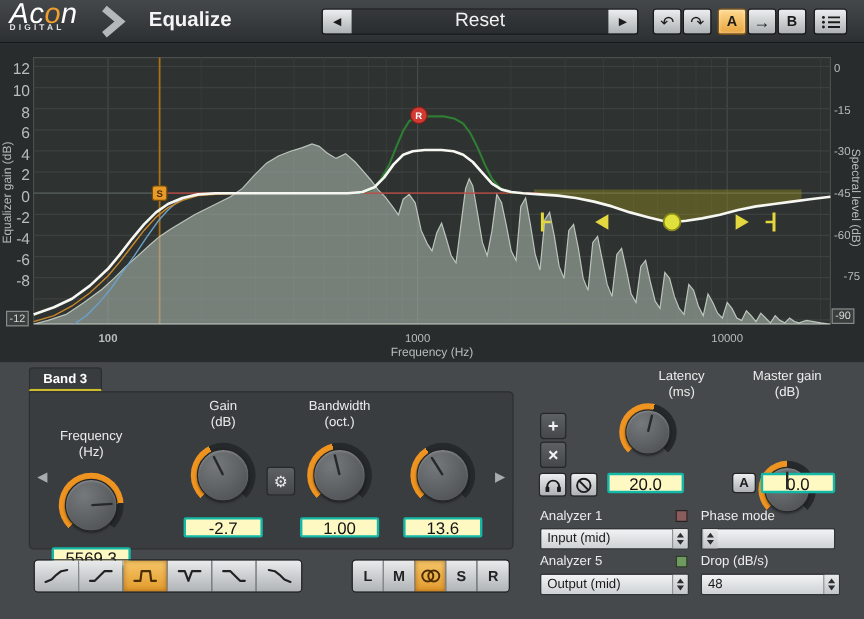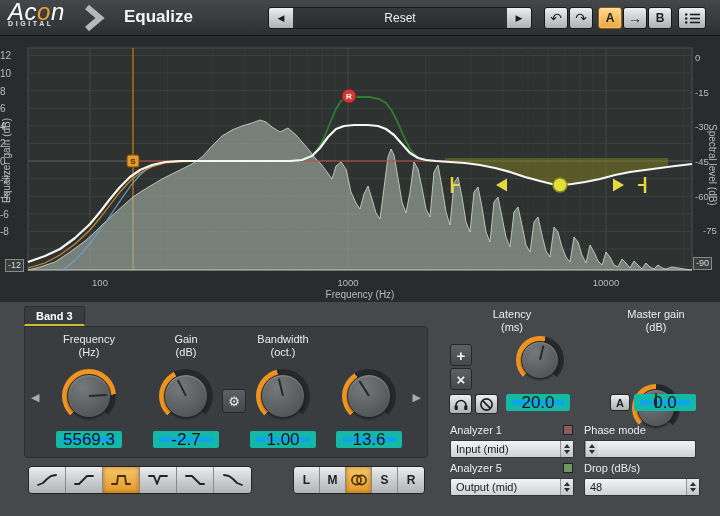--- a/index.html
+++ b/index.html
@@ -12,53 +12,53 @@
 #logo{position:absolute;left:8px;top:3px;width:110px;height:30px}
 #logo .main{font-size:24px;font-weight:normal;font-style:italic;color:#fff;line-height:17px;letter-spacing:.5px}
 #logo .main .o{color:#ef9f2e}
 #logo .sub{font-size:7px;letter-spacing:2.6px;color:#dfe1e2;font-weight:bold}
 #logo-chev{position:absolute;left:82px;top:3px}
 #app-title{position:absolute;left:124px;top:7px;font-size:17px;font-weight:bold;color:#f4f4f4}
 #preset-bar{position:absolute;left:268px;top:7px;width:264px;height:22px;display:flex;
   border:1px solid #17181a;border-radius:3px;overflow:hidden;background:linear-gradient(#36393b,#2a2d2f)}
 .pbtn{width:24px;display:flex;align-items:center;justify-content:center;font-size:9px;color:#1c1c1c;
   background:linear-gradient(#eceeef,#adb1b3);cursor:pointer}
-#preset-name{flex:1;display:flex;align-items:center;justify-content:center;font-size:12px;color:#f0f0f0;cursor:pointer}
+#preset-name{flex:1;display:flex;align-items:center;justify-content:center;font-size:16px;color:#f0f0f0;cursor:pointer}
 .tbtn{position:absolute;top:7px;width:24px;height:22px;border:1px solid #17181a;border-radius:3px;
   background:linear-gradient(#eceeef,#adb1b3);color:#1c1c1c;display:flex;align-items:center;justify-content:center;
   font-size:14px;cursor:pointer}
 .tbtn.sel{background:linear-gradient(#ffd98e,#e8a43c);border-color:#8a5a10;box-shadow:inset 0 0 3px rgba(255,255,255,.7)}
 
 
 #graph{position:absolute;left:0;top:36px;width:720px;height:266px;background:#292c2c}
 #plot-svg{position:absolute;left:0;top:0}
 .vlabel{position:absolute;left:1px;top:54px;height:140px;width:13px;writing-mode:vertical-rl;
   transform:rotate(180deg);font-size:10px;color:#b7bdbb;text-align:center}
 .vlabel-r{position:absolute;left:705px;top:54px;height:150px;width:13px;writing-mode:vertical-rl;
   font-size:10px;color:#b7bdbb;text-align:center}
-.ytickL{position:absolute;left:0;width:25px;font-size:10px;color:#b7bdbb}
+.ytickL{position:absolute;left:0;width:25px;text-align:right;font-size:13px;color:#b7bdbb}
 .ytickR{position:absolute;left:695px;width:25px;text-align:left;font-size:9.5px;color:#b7bdbb}
 .xtick{position:absolute;top:241px;font-size:9.5px;color:#b7bdbb;transform:translateX(-50%)}
 .xtitle{position:absolute;top:253px;left:360px;transform:translateX(-50%);font-size:10px;color:#b7bdbb}
 .tick-box{position:absolute;font-size:9px;color:#d6dad8;background:#3a3e3d;border:1px solid #878c8a;
   padding:0 2px;line-height:11px;cursor:pointer}
 
 
 #bottom{position:absolute;left:0;top:302px;width:720px;height:214px;background:#46494c}
 #band-tab{position:absolute;left:24px;top:4px;height:20px;padding:0 11px;background:#393c3e;
   border:1px solid #2b2d2f;border-bottom:2px solid #cdbd2c;border-radius:3px 3px 0 0;
   color:#fff;font-size:11px;font-weight:bold;display:flex;align-items:center;cursor:pointer}
 #knob-panel{position:absolute;left:24px;top:24px;width:404px;height:132px;background:#3a3d3f;
   border:1px solid #2b2d2f;border-radius:0 4px 4px 4px}
 .kcol{position:absolute;top:0;width:96px;height:132px}
 .klabel{position:absolute;left:0;top:6px;width:96px;text-align:center;font-size:11px;color:#ebebeb;
   line-height:13px;white-space:pre-line}
 .kslot{position:absolute}
 .kvalue{position:absolute;left:15px;top:104px;width:66px;height:17px}
-.vbox{background:#0ea5e9;border:6px solid #14b8a6;border-radius:2px;color:#141414;font-size:17px;
+.vbox{background:#fef9c3;border:2px solid #14b8a6;border-radius:2px;color:#141414;font-size:14px;
   display:flex;align-items:center;justify-content:center}
 .band-nav{position:absolute;top:64px;font-size:11px;color:#a8acae;cursor:pointer}
 #gear-btn{position:absolute;left:197px;top:62px;width:24px;height:24px;border:1px solid #26282a;border-radius:3px;
   background:linear-gradient(#5d6164,#45484b);color:#e8e8e8;font-size:13px;display:flex;align-items:center;
   justify-content:center;cursor:pointer}
 .knob{position:relative;border-radius:50%}
 .knob-face{position:absolute;inset:5px;border-radius:50%;border:1px solid #232527;
   background:radial-gradient(circle at 35% 30%,#75797c,#474b4e);
   box-shadow:inset 0 1px 2px rgba(255,255,255,.25),0 1px 2px rgba(0,0,0,.5)}
 .knob-ptr{position:absolute;width:2px;background:#26282b;border-radius:1px;z-index:2}
@@ -206,35 +206,35 @@
     <div class="ytickL" style="top: 137.6px;">-2</div>
     <div class="ytickL" style="top: 155.2px;">-4</div>
     <div class="ytickL" style="top: 172.8px;">-6</div>
     <div class="ytickL" style="top: 190.4px;">-8</div>
     <div class="ytickR" style="top: 16px;">0</div>
     <div class="ytickR" style="top: 50.7px;">-15</div>
     <div class="ytickR" style="top: 85.3px;">-30</div>
     <div class="ytickR" style="top: 120px;">-45</div>
     <div class="ytickR" style="top: 154.7px;">-60</div>
     <div class="ytickR" style="top: 189.3px; margin-left: 8px;">-75</div>
-    <div class="xtick" style="left: 100px;">100</div>
+    <div class="xtick" style="left: 90px; font-weight: bold;">100</div>
     <div class="xtick" style="left: 348px;">1000</div>
     <div class="xtick" style="left: 606px;">10000</div>
   </div>
 
 <div id="bottom">
   <div id="band-tab">Band 3</div>
 
   <div id="knob-panel">
     <div class="band-nav" style="left:6px">◀</div>
     <div class="band-nav" style="right:6px">▶</div>
     <div id="gear-btn">
         <span>⚙</span>
       </div>
-  <div class="kcol" style="left: 16px;">
+  <div class="kcol" style="left: 3px; margin-top: 25px;">
         <div class="klabel">Frequency
 (Hz)</div>
         <div class="kslot knob" style="left: 21px; top: 42px; height: 54px; width: 54px; background: conic-gradient(from 225deg, rgb(239, 148, 32) 0deg, rgb(239, 148, 32) 221.4deg, rgb(38, 41, 43) 221.4deg, rgb(38, 41, 43) 270deg, transparent 270deg);">
           <div class="knob-face"></div>
           <div class="knob-ptr" style="height: 18px; left: 26px; top: 9px; transform-origin: 1px 18px; transform: rotate(446.4deg);"></div>
         </div>
         <div class="kvalue vbox">5569.3</div>
       </div>
       <div class="kcol" style="left: 113px;">
         <div class="klabel">Gain
@@ -318,21 +318,21 @@
       <rect x="11.2" y="8.5" width="3.2" height="4.6" rx="1" fill="#1c1c1c"></rect>
     </svg>
   </div>
   <div class="lbtn" style="left:475px;top:92px;width:23px;height:20px">
     <svg width="15" height="15">
       <circle cx="7.5" cy="7.5" r="5.6" fill="none" stroke="#1c1c1c" stroke-width="1.6"></circle>
       <line x1="3.6" y1="3.6" x2="11.4" y2="11.4" stroke="#1c1c1c" stroke-width="1.6"></line>
     </svg>
   </div>
 
-  <div class="rlabel rl-center" style="left:472px;top:6px;width:80px">Latency
+  <div class="rlabel rl-center" style="left:528px;top:6px;width:80px">Latency
 (ms)</div>
   <div class="kslot knob" style="left: 516px; top: 34px; height: 48px; width: 48px; background: conic-gradient(from 225deg, rgb(239, 148, 32) 0deg, rgb(239, 148, 32) 148.5deg, rgb(38, 41, 43) 148.5deg, rgb(38, 41, 43) 270deg, transparent 270deg);">
       <div class="knob-face"></div>
       <div class="knob-ptr" style="height: 15px; left: 23px; top: 9px; transform-origin: 1px 15px; transform: rotate(373.5deg);"></div>
     </div>
   <div class="vbox" style="position:absolute;left:506px;top:92px;width:64px;height:17px">20.0</div>
 
   <div class="rlabel rl-center" style="left:616px;top:6px;width:80px">Master gain
 (dB)</div>
   <div class="kslot knob" style="left: 632px; top: 34px; height: 48px; width: 48px; background: conic-gradient(from 225deg, rgb(239, 148, 32) 0deg, rgb(239, 148, 32) 135deg, rgb(38, 41, 43) 135deg, rgb(38, 41, 43) 270deg, transparent 270deg);">

